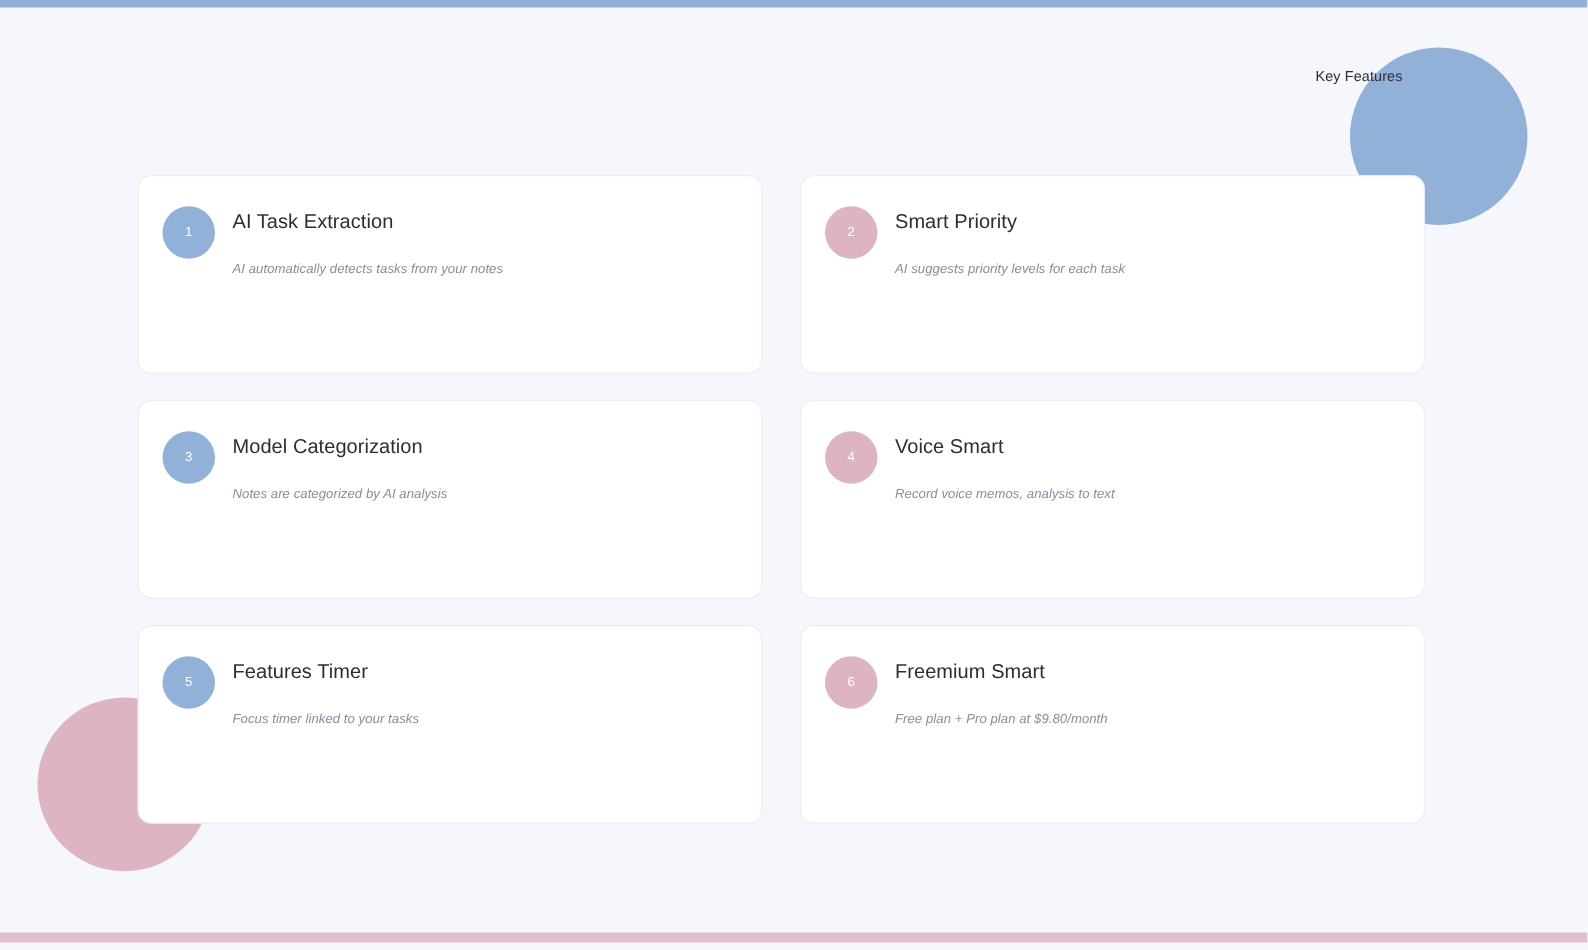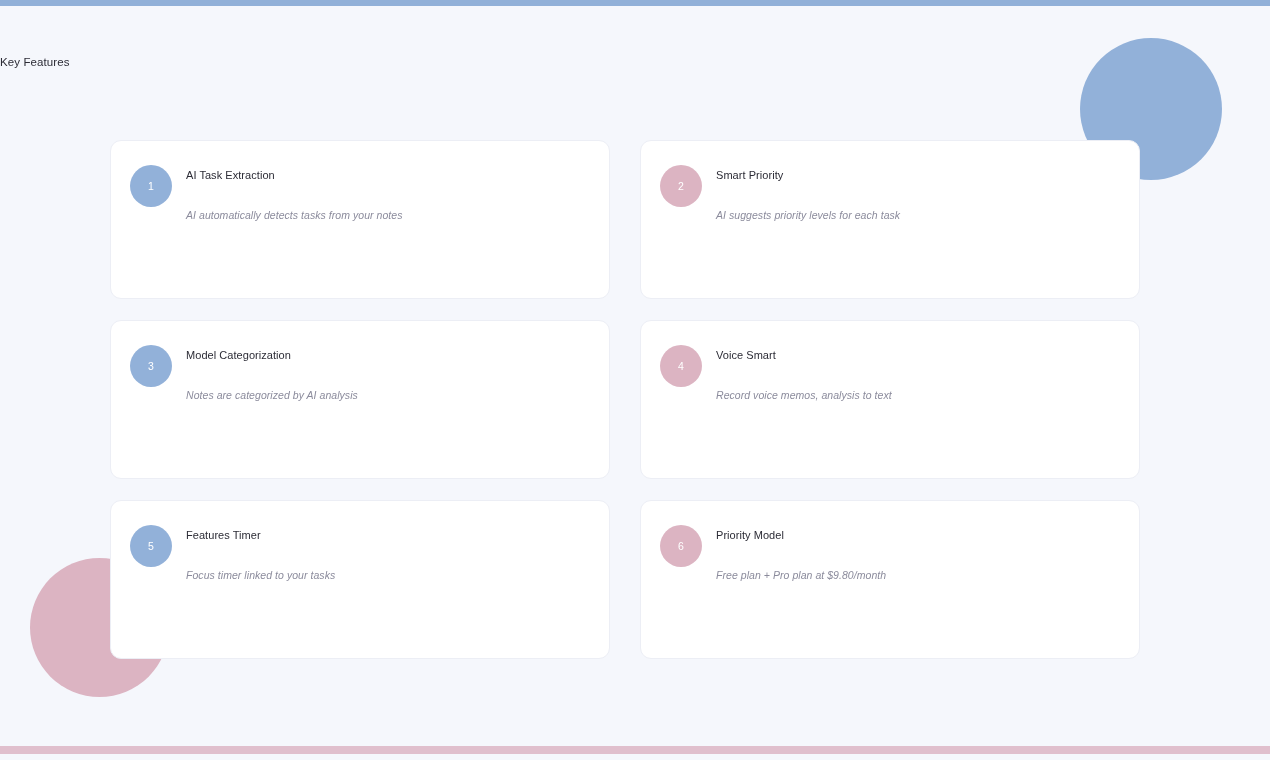--- a/index.html
+++ b/index.html
@@ -55,21 +55,21 @@
     height: 139px;
     background: #dcb4c2;
   }
 
   
   .page-title {
     position: absolute;
     left: 0;
     top: 56px;
     width: 1122px;
-    text-align: left;
+    text-align: right;
     font-size: 11.5px;
     color: #2c2c36;
     letter-spacing: 0.1px;
     z-index: 3;
   }
 
   
   .grid {
     position: absolute;
     left: 110px;
@@ -105,21 +105,21 @@
     font-size: 10.5px;
     color: #ffffff;
   }
   .badge-blue { background: #92b1d9; }
   .badge-pink { background: #dcb4c2; }
 
   .card-title {
     position: absolute;
     left: 75px;
     top: 28px;
-    font-size: 11px;
+    font-size: 16px;
     color: #2c2c36;
     letter-spacing: 0.05px;
   }
 
   .card-desc {
     position: absolute;
     left: 75px;
     top: 68px;
     font-size: 10.5px;
     color: #8b8b9c;
@@ -164,19 +164,19 @@
   </div>
 
   <div class="card">
     <div class="badge badge-blue">5</div>
     <div class="card-title">Features Timer</div>
     <div class="card-desc">Focus timer linked to your tasks</div>
   </div>
 
   <div class="card">
     <div class="badge badge-pink">6</div>
-    <div class="card-title">Priority Model</div>
+    <div class="card-title">Freemium Smart</div>
     <div class="card-desc">Free plan + Pro plan at $9.80/month</div>
   </div>
 
 </div>
 
 <div class="edge-bar-bottom"></div>
 
 </body></html>

